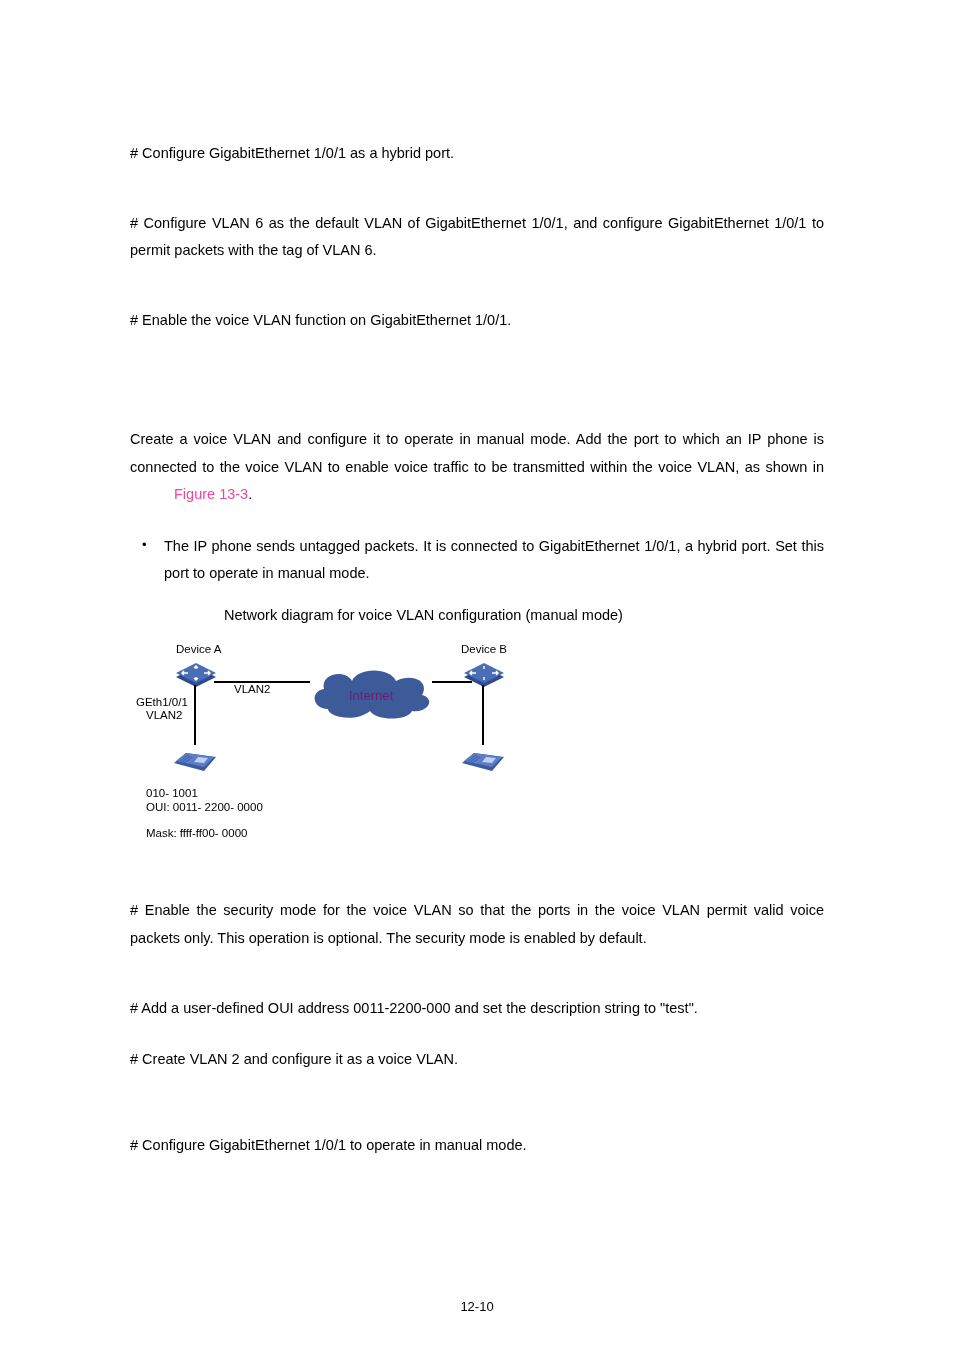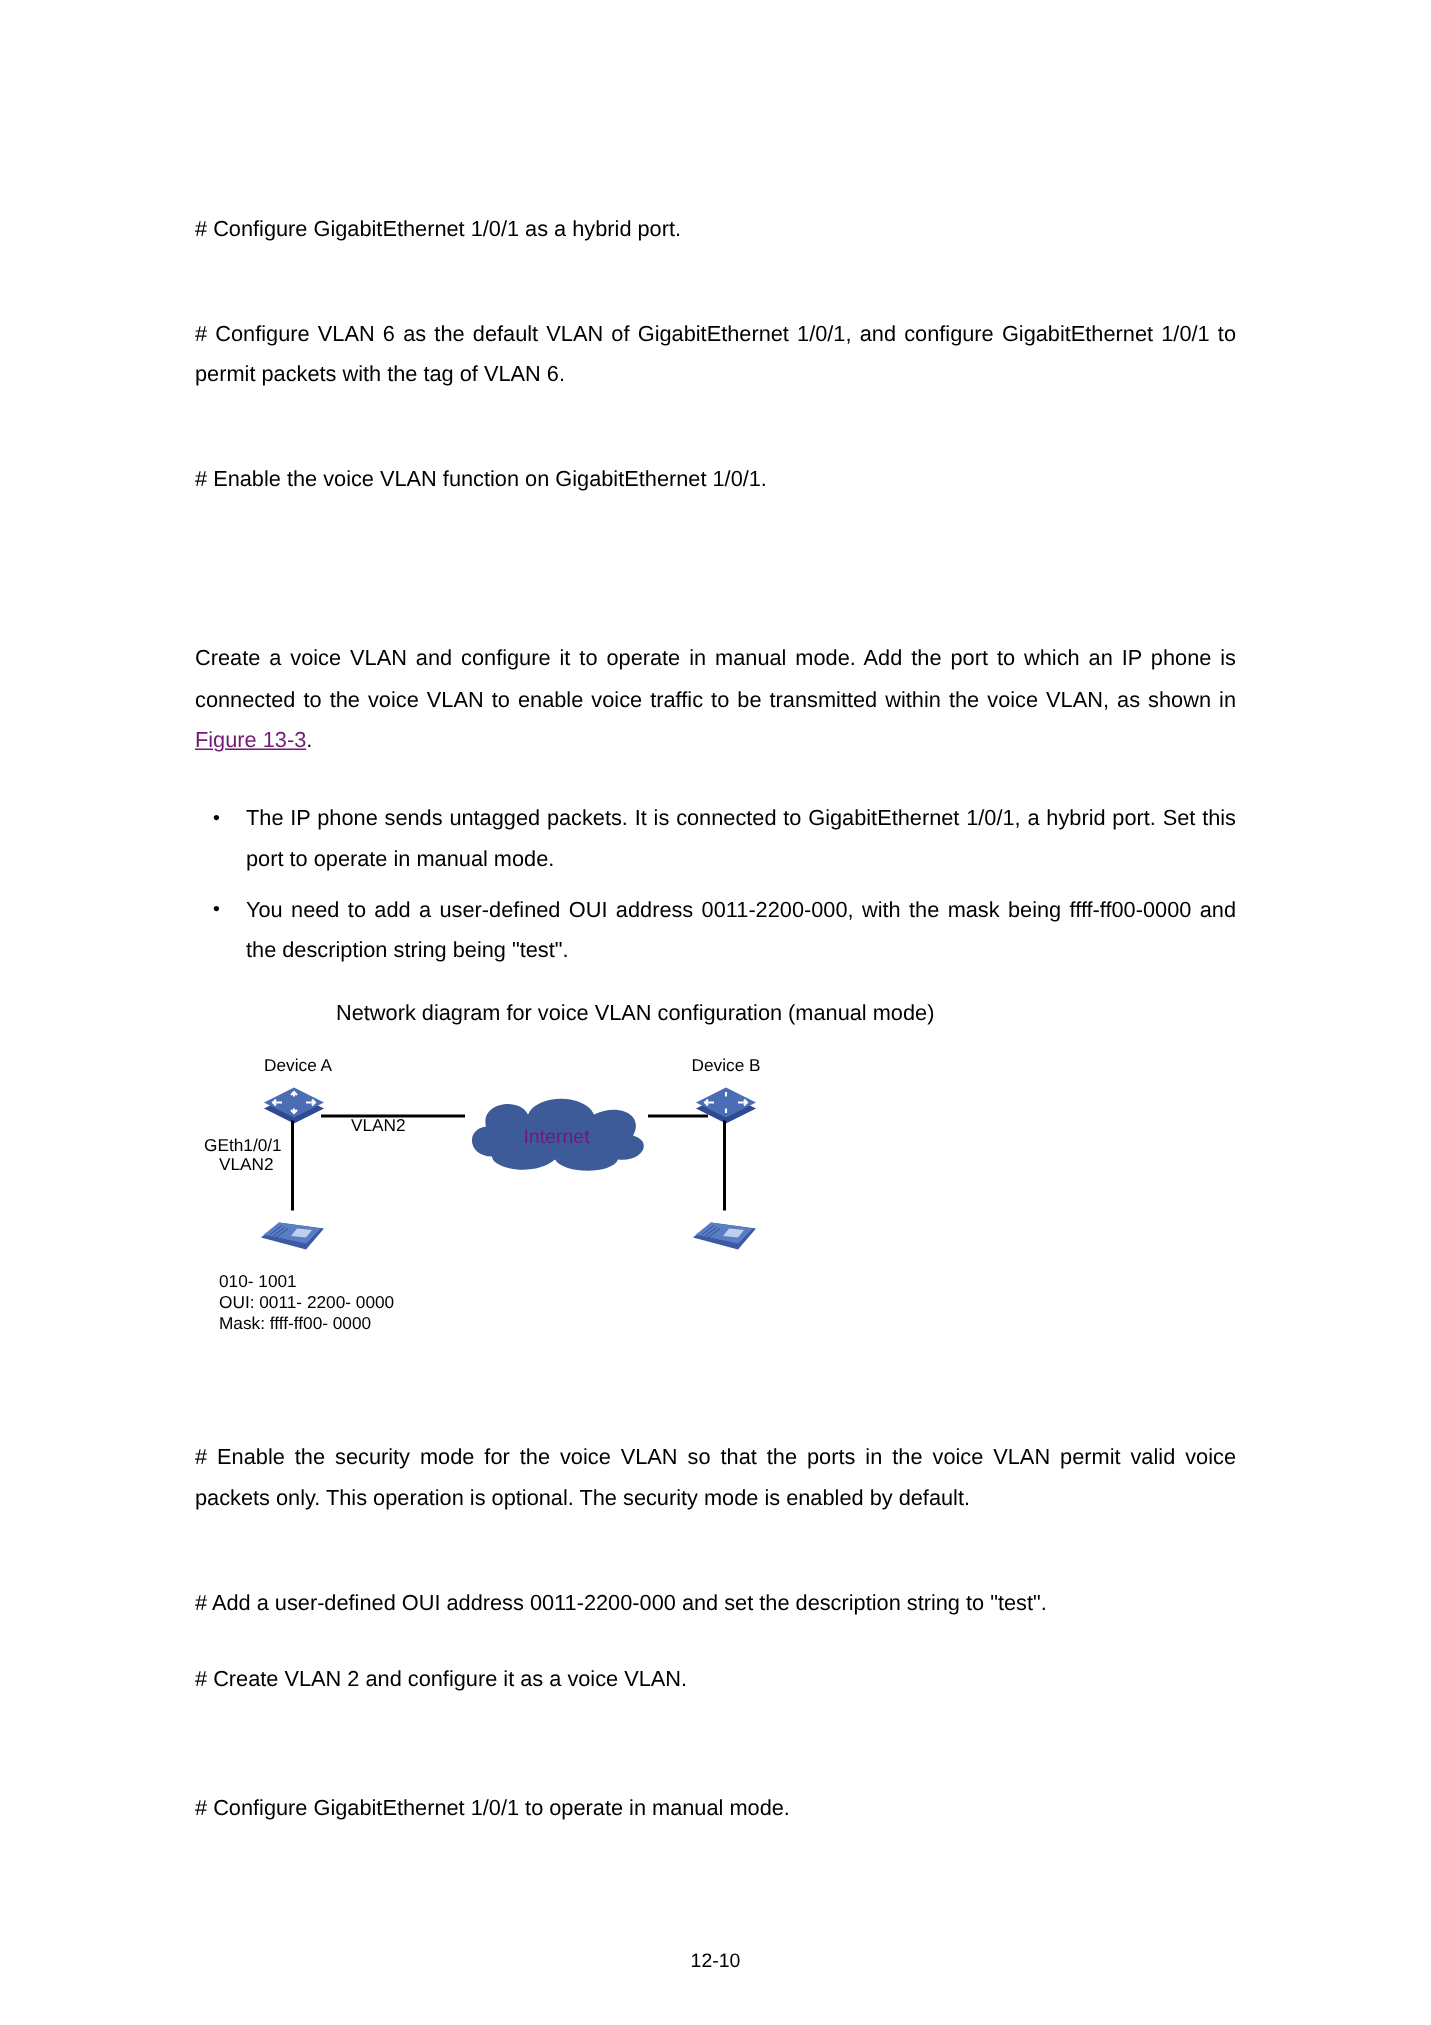--- a/index.html
+++ b/index.html
@@ -10,21 +10,21 @@
     font-size: 14.5px;
     color: #000;
     background: #fff;
     padding: 140px 130px 30px 130px;
     line-height: 1.9;
     position: relative;
   }
   .para { margin-bottom: 24px; text-align: justify; }
   .gap { height: 18px; }
   .gap2 { height: 34px; }
-  .link { color: #701a75; text-decoration: underline; cursor: pointer; }
+  .link { color: #ec4899; cursor: pointer; margin-left: 44px; }
   ul.bullets { list-style: none; padding-left: 34px; }
   ul.bullets li { position: relative; text-align: justify; margin-bottom: 6px; }
   ul.bullets li::before {
     content: "•"; position: absolute; left: -22px; top: 0; font-size: 13px;
   }
   .fig-caption { text-align: left; padding-left: 94px; margin: 14px 0 10px 0; }
   .diagram {
     position: relative;
     width: 380px;
     height: 200px;
@@ -75,21 +75,20 @@
 <div class="para"># Enable the voice VLAN function on GigabitEthernet 1/0/1.</div>
 <div class="gap2"></div>
 <div class="gap2"></div>
 
 <div class="para">
   <span>Create a voice VLAN and configure it to operate in manual mode. Add the port to which an IP phone is connected to the voice VLAN to enable voice traffic to be transmitted within the voice VLAN, as shown in </span><a class="link">Figure 13-3</a><span>.</span>
 </div>
 
 <ul class="bullets">
   <li>The IP phone sends untagged packets. It is connected to GigabitEthernet 1/0/1, a hybrid port. Set this port to operate in manual mode.</li>
-  <li>You need to add a user-defined OUI address 0011-2200-000, with the mask being ffff-ff00-0000 and the description string being "test".</li>
 </ul>
 
 <div class="fig-caption">Network diagram for voice VLAN configuration (manual mode)</div>
 
 <div class="diagram">
 
   <div class="dlabel" style="left:40px; top:0;">Device A</div>
   <div class="dlabel" style="left:325px; top:0;">Device B</div>
 
   <div class="cloud">
@@ -157,21 +156,21 @@
       <g stroke="#2E4B8F" stroke-width="0.6">
         <path d="M6 18 L14 12"></path>
           <path d="M8 19 L16 13"></path>
           <path d="M10 20 L18 14"></path>
       </g>
     </svg>
   </div>
 
   <div class="dlabel" style="left:10px; top:144px;">010- 1001</div>
   <div class="dlabel" style="left:10px; top:158px;">OUI: 0011- 2200- 0000</div>
-  <div class="dlabel" style="left:10px; top:172px;">Mask: ffff-ff00- 0000</div>
+  <div class="dlabel" style="left:10px; top:184px;">Mask: ffff-ff00- 0000</div>
 </div>
 
 <div class="gap2"></div>
 
 <div class="para"># Enable the security mode for the voice VLAN so that the ports in the voice VLAN permit valid voice packets only. This operation is optional. The security mode is enabled by default.</div>
 <div class="gap"></div>
 <div class="para"># Add a user-defined OUI address 0011-2200-000 and set the description string to "test".</div>
 <div class="para"># Create VLAN 2 and configure it as a voice VLAN.</div>
 <div class="gap2"></div>
 <div class="para"># Configure GigabitEthernet 1/0/1 to operate in manual mode.</div>

